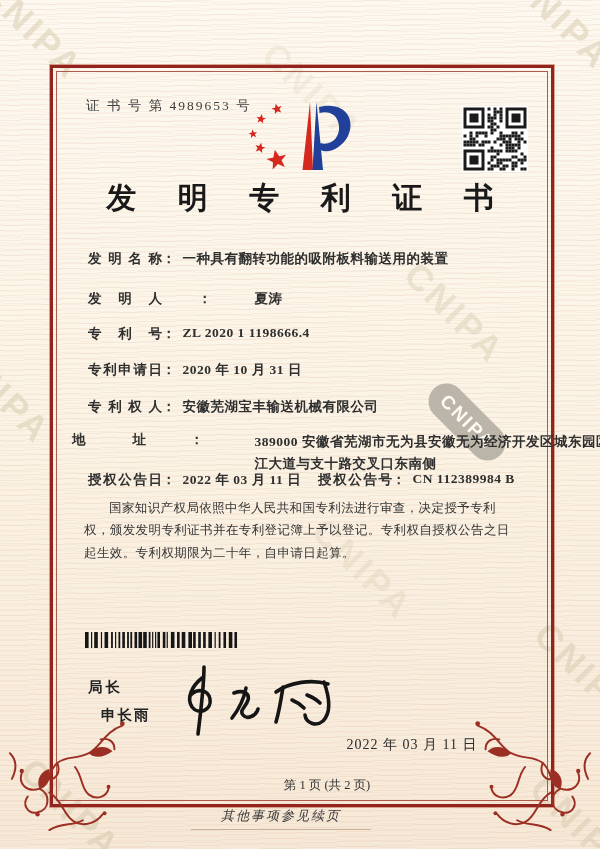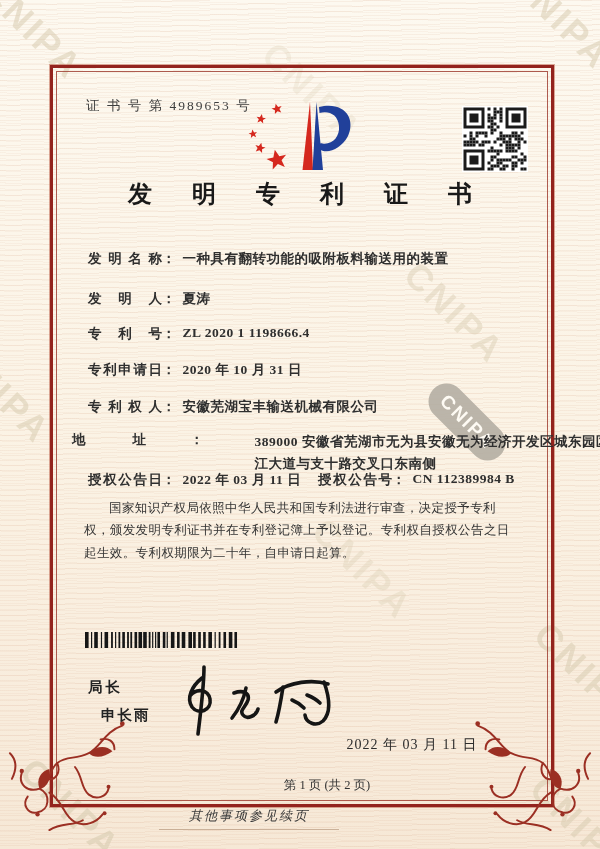--- a/index.html
+++ b/index.html
@@ -19,40 +19,40 @@
   .wm-badge span{font-family:"Liberation Sans","DejaVu Sans",sans-serif;font-weight:bold;
     font-size:19px;letter-spacing:2px;color:#fffdf7;}
   .frame{position:absolute;left:50px;top:65px;width:498px;height:736px;
     border:3px solid var(--red,#93231d);
     box-shadow:0 0 0 1px rgba(190,100,78,.55);}
   .frame-inner{position:absolute;inset:3px;border:1px solid rgba(154,52,40,.8);}
   .cert-no{position:absolute;left:86px;top:97px;font-size:13.5px;letter-spacing:2px;color:#3d3d3d;}
   .logo{position:absolute;left:232px;top:98px;width:130px;height:80px;}
   .qr{position:absolute;left:462px;top:106px;width:66px;height:66px;}
   .title{position:absolute;left:0;top:178px;width:600px;margin:0;text-align:center;
-    font-size:24px;font-weight:bold;letter-spacing:17px;text-indent:17px;color:#191919;}
+    font-size:30px;font-weight:bold;letter-spacing:17px;text-indent:17px;color:#191919;}
   .row{position:absolute;display:flex;align-items:flex-start;font-size:13.5px;color:#2f2f2f;font-weight:bold;}
   .flabel{display:inline-block;width:74px;text-align:justify;text-align-last:justify;flex:none;}
   .fcolon{flex:none;}
   .fvalue{margin-left:7px;letter-spacing:.5px;}
   .fvalue.wrap{width:372px;line-height:1.65;}
   .body-block{position:absolute;left:84px;top:497px;width:436px;font-size:12.5px;
     line-height:1.78;color:#343434;}
   .body-block p{margin:0 0 2px 0;text-indent:2em;letter-spacing:.4px;font-family:Liberation Serif, serif;}
   .barcode{position:absolute;left:85px;top:632px;width:156px;height:16px;}
   .signer-title{position:absolute;left:88px;top:678px;font-size:14.5px;font-weight:bold;
     letter-spacing:3px;color:#222;}
   .signer-name{position:absolute;left:88px;top:706px;font-size:14.5px;font-weight:bold;
     letter-spacing:2px;color:#222;margin-left:13px;}
   .sig{position:absolute;left:150px;top:662px;width:205px;height:78px;}
   .issue-date{position:absolute;left:312px;top:736px;width:200px;text-align:center;
     font-size:14px;letter-spacing:1px;color:#2c2c2c;}
   .page-indicator{position:absolute;left:50px;top:777px;width:554px;text-align:center;
     font-size:12.5px;color:#333;}
-  .note-wrap{position:absolute;left:0;top:806px;width:498px;text-align:center;}
+  .note-wrap{position:absolute;left:0;top:806px;width:498px;text-align:center;padding-left:32px;}
   .note-wrap span{display:inline-block;padding:0 30px 4px 30px;font-size:13px;font-style:italic;
     letter-spacing:2px;color:#3a3a3a;border-bottom:1px solid rgba(150,110,80,.45);}
   .flourish{position:absolute;width:138px;height:138px;}
   .flourish.left{left:6px;top:698px;}
   .flourish.right{left:456px;top:698px;transform:scaleX(-1);}
 </style>
 </head>
 <body>
 
 <div class="page">
@@ -279,21 +279,21 @@
       <rect x="7.5" y="49.5" width="9" height="9" fill="#1a1a1a"></rect>
     </svg>
 
   <h1 class="title">发 明 专 利 证 书</h1>
 
   <div class="row" style="left:88px;top:250px;">
     <span class="flabel">发明名称</span>
       <span class="fcolon">：</span>
     <span class="fvalue">一种具有翻转功能的吸附板料输送用的装置</span>
   </div>
-  <div class="row" style="left:88px;top:290px;">
+  <div class="row" style="left:88px;top:290px;gap:36px;">
     <span class="flabel">发明人</span>
       <span class="fcolon">：</span>
     <span class="fvalue">夏涛</span>
   </div>
   <div class="row" style="left:88px;top:325px;">
     <span class="flabel">专利号</span>
       <span class="fcolon">：</span>
     <span class="fvalue">ZL 2020 1 1198666.4</span>
   </div>
   <div class="row" style="left:88px;top:361px;align-items:flex-end;">

